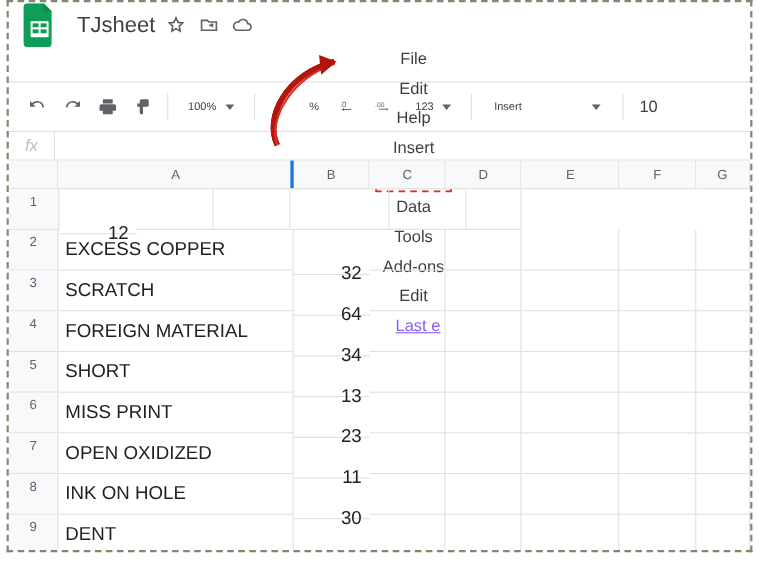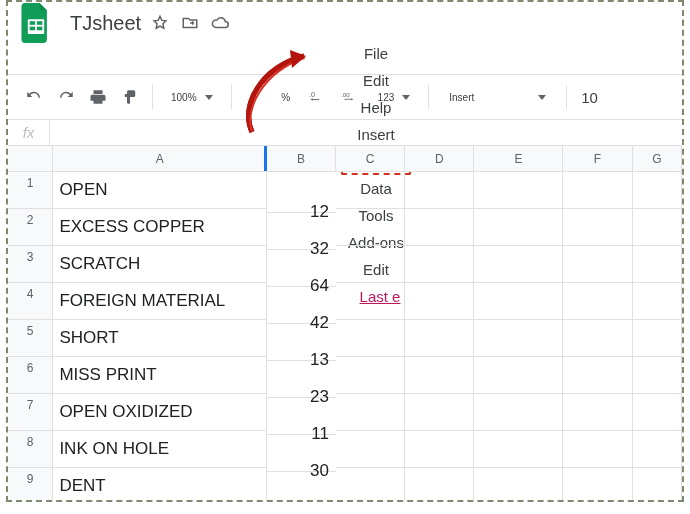--- a/index.html
+++ b/index.html
@@ -26,21 +26,21 @@
   }
   .logo svg { width:32px; height:40px; }
   .doc-title { font-size:20px; color:#3c4043; font-weight:400; padding:0 6px 0 12px;}
   .title-icons { display:flex; align-items:center; gap:12px; color:#5f6368; margin-left:4px; }
   .title-icons span, .title-icons svg { width:18px; height:18px; display:inline-flex; align-items:center; justify-content:center; font-size:16px; color:#5f6368; fill:#5f6368; }
 
   
   .menubar { display:flex; align-items:center; height:28px; padding-left:62px; font-size:15px; color:#3c4043;flex-direction:column; }
   .menubar .menu-item { padding:3px 9px; cursor:pointer; border:2px solid transparent; border-radius:2px; }
   .menubar .menu-item.highlight { border:2px dashed #d93025; color:#d93025; }
-  .menubar .menu-item.last { color:#be185d; text-decoration:underline; margin-left:8px; }
+  .menubar .menu-item.last { color:#8b5cf6; text-decoration:underline; margin-left:8px; }
 
   
   .toolbar {
     display:flex; align-items:center; height:46px;
     border-top:1px solid #e0e0e0; border-bottom:1px solid #e0e0e0;
     padding:0 8px; margin-top:6px; font-size:14px; color:#5f6368;
   }
   .tb-group { display:flex; align-items:center; height:100%; padding:0 8px; gap:12px; }
   .tb-sep { width:1px; height:24px; background:#e0e0e0; margin:0 4px; }
   .tb-btn { display:inline-flex; align-items:center; justify-content:center; min-width:20px; height:24px; cursor:pointer; fill:#5f6368; color:#5f6368; }
@@ -210,21 +210,20 @@
       <div class="col-h col-B">B</div>
       <div class="col-h col-C">C</div>
       <div class="col-h col-D">D</div>
       <div class="col-h col-E">E</div>
       <div class="col-h col-F">F</div>
       <div class="col-h col-G">G</div>
     </div>
     <div class="rows" id="rows-container">
         <div class="row">
           <div class="row-h">1</div>
-          <div class="cell colA">OPEN</div>
           <div class="cell colB">12</div>
           <div class="cell empty"></div>
           <div class="cell empty"></div>
           <div class="cell empty" style="width:90px"></div>
           <div class="cell empty"></div>
           <div class="cell empty" style="width:50px"></div>
         </div>
         <div class="row">
           <div class="row-h">2</div>
           <div class="cell colA">EXCESS COPPER</div>
@@ -241,21 +240,21 @@
           <div class="cell colB">64</div>
           <div class="cell empty"></div>
           <div class="cell empty"></div>
           <div class="cell empty" style="width:90px"></div>
           <div class="cell empty"></div>
           <div class="cell empty" style="width:50px"></div>
         </div>
         <div class="row">
           <div class="row-h">4</div>
           <div class="cell colA">FOREIGN MATERIAL</div>
-          <div class="cell colB">42</div>
+          <div class="cell colB">34</div>
           <div class="cell empty"></div>
           <div class="cell empty"></div>
           <div class="cell empty" style="width:90px"></div>
           <div class="cell empty"></div>
           <div class="cell empty" style="width:50px"></div>
         </div>
         <div class="row">
           <div class="row-h">5</div>
           <div class="cell colA">SHORT</div>
           <div class="cell colB">13</div>

